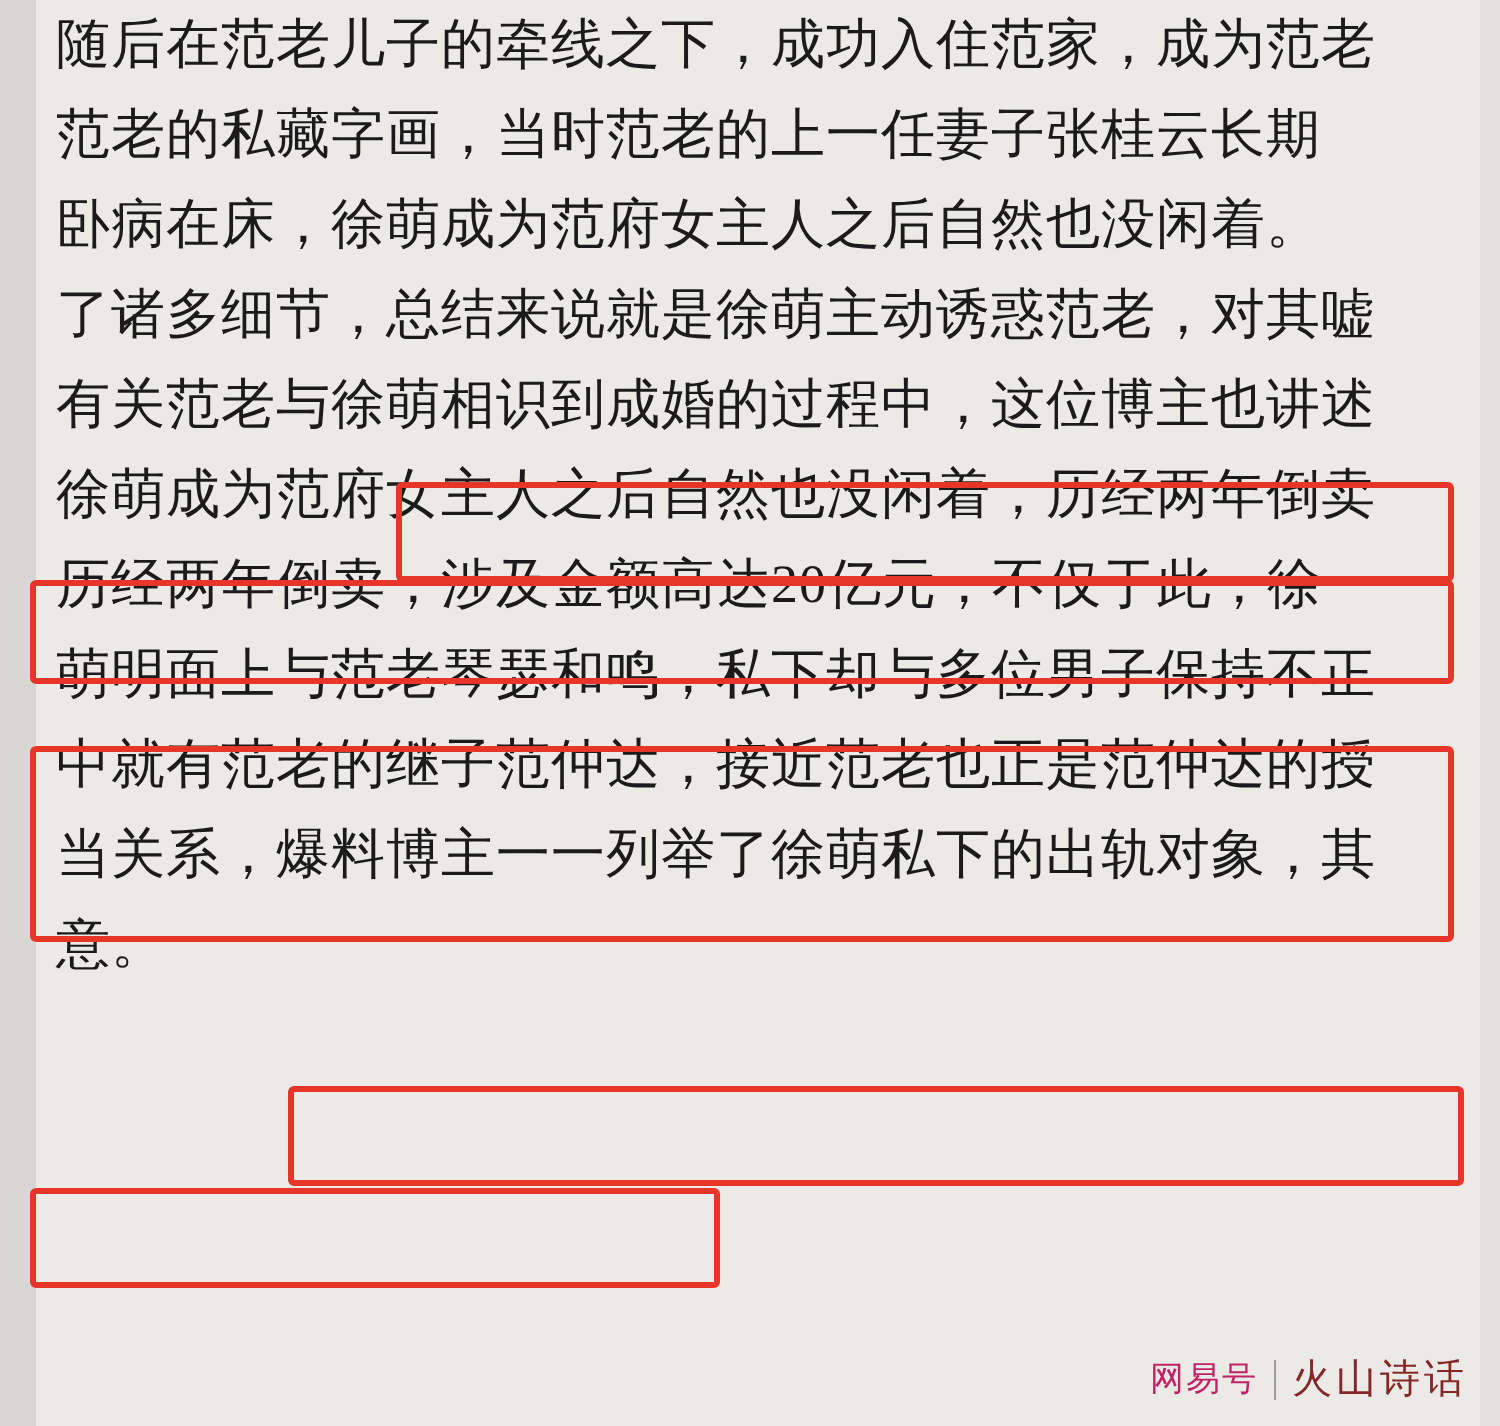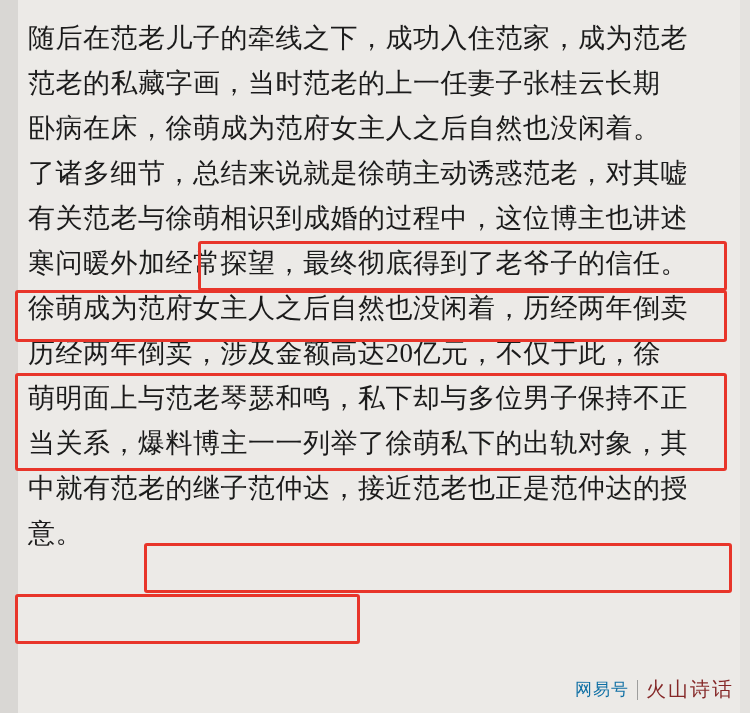--- a/index.html
+++ b/index.html
@@ -37,21 +37,21 @@
     height: 713px;
     background: #e4e2df;
   }
   #article {
     position: absolute;
     left: 18px;
     top: 0;
     width: 722px;
     height: 552px;
     box-sizing: border-box;
-    padding: 16px 14px 0 10px;
+    padding: 0 14px 0 10px;
   }
   .para {
     color: #1b1b1b;
     font-size: 27px;
     line-height: 45px;
     letter-spacing: 0.5px;
     margin: 0;
     text-align: justify;
     font-family: "Liberation Serif", "DejaVu Serif", serif;
   }
@@ -73,21 +73,21 @@
     position: absolute;
     right: 16px;
     bottom: 10px;
     display: flex;
     align-items: center;
     gap: 8px;
     opacity: 0.95;
   }
   .wm-badge {
     font-size: 17px;
-    color: #0369a1;
+    color: #be185d;
     letter-spacing: 1px;
     font-family: "Liberation Serif", "DejaVu Serif", serif;
   }
   .wm-sep {
     width: 1px;
     height: 20px;
     background: #9a9a9a;
   }
   .wm-name {
     font-size: 20px;
@@ -104,26 +104,25 @@
   <div class="left-gutter"></div>
   <div class="right-gutter"></div>
 
   <div id="article">
     <p class="para">
       <span class="line">随后在范老儿子的牵线之下，成功入住范家，成为范老</span>
       <span class="line">范老的私藏字画，当时范老的上一任妻子张桂云长期</span>
       <span class="line">卧病在床，徐萌成为范府女主人之后自然也没闲着。</span>
       <span class="line">了诸多细节，总结来说就是徐萌主动诱惑范老，对其嘘</span>
       <span class="line">有关范老与徐萌相识到成婚的过程中，这位博主也讲述</span>
-      <span class="line">寒问暖外加经常探望，最终彻底得到了老爷子的信任。</span>
       <span class="line">徐萌成为范府女主人之后自然也没闲着，历经两年倒卖</span>
       <span class="line">历经两年倒卖，涉及金额高达20亿元，不仅于此，徐</span>
       <span class="line">萌明面上与范老琴瑟和鸣，私下却与多位男子保持不正</span>
+      <span class="line">中就有范老的继子范仲达，接近范老也正是范仲达的授</span>
       <span class="line">当关系，爆料博主一一列举了徐萌私下的出轨对象，其</span>
-      <span class="line">中就有范老的继子范仲达，接近范老也正是范仲达的授</span>
       <span class="line">意。</span>
     </p>
   </div>
 
   <div class="hl" style="left:198px; top:241px; width:529px; height:50px;"></div>
   <div class="hl" style="left:15px; top:290px; width:712px; height:52px;"></div>
   <div class="hl" style="left:15px; top:373px; width:712px; height:98px;"></div>
   <div class="hl" style="left:144px; top:543px; width:588px; height:50px;"></div>
   <div class="hl" style="left:15px; top:594px; width:345px; height:50px;"></div>
 

